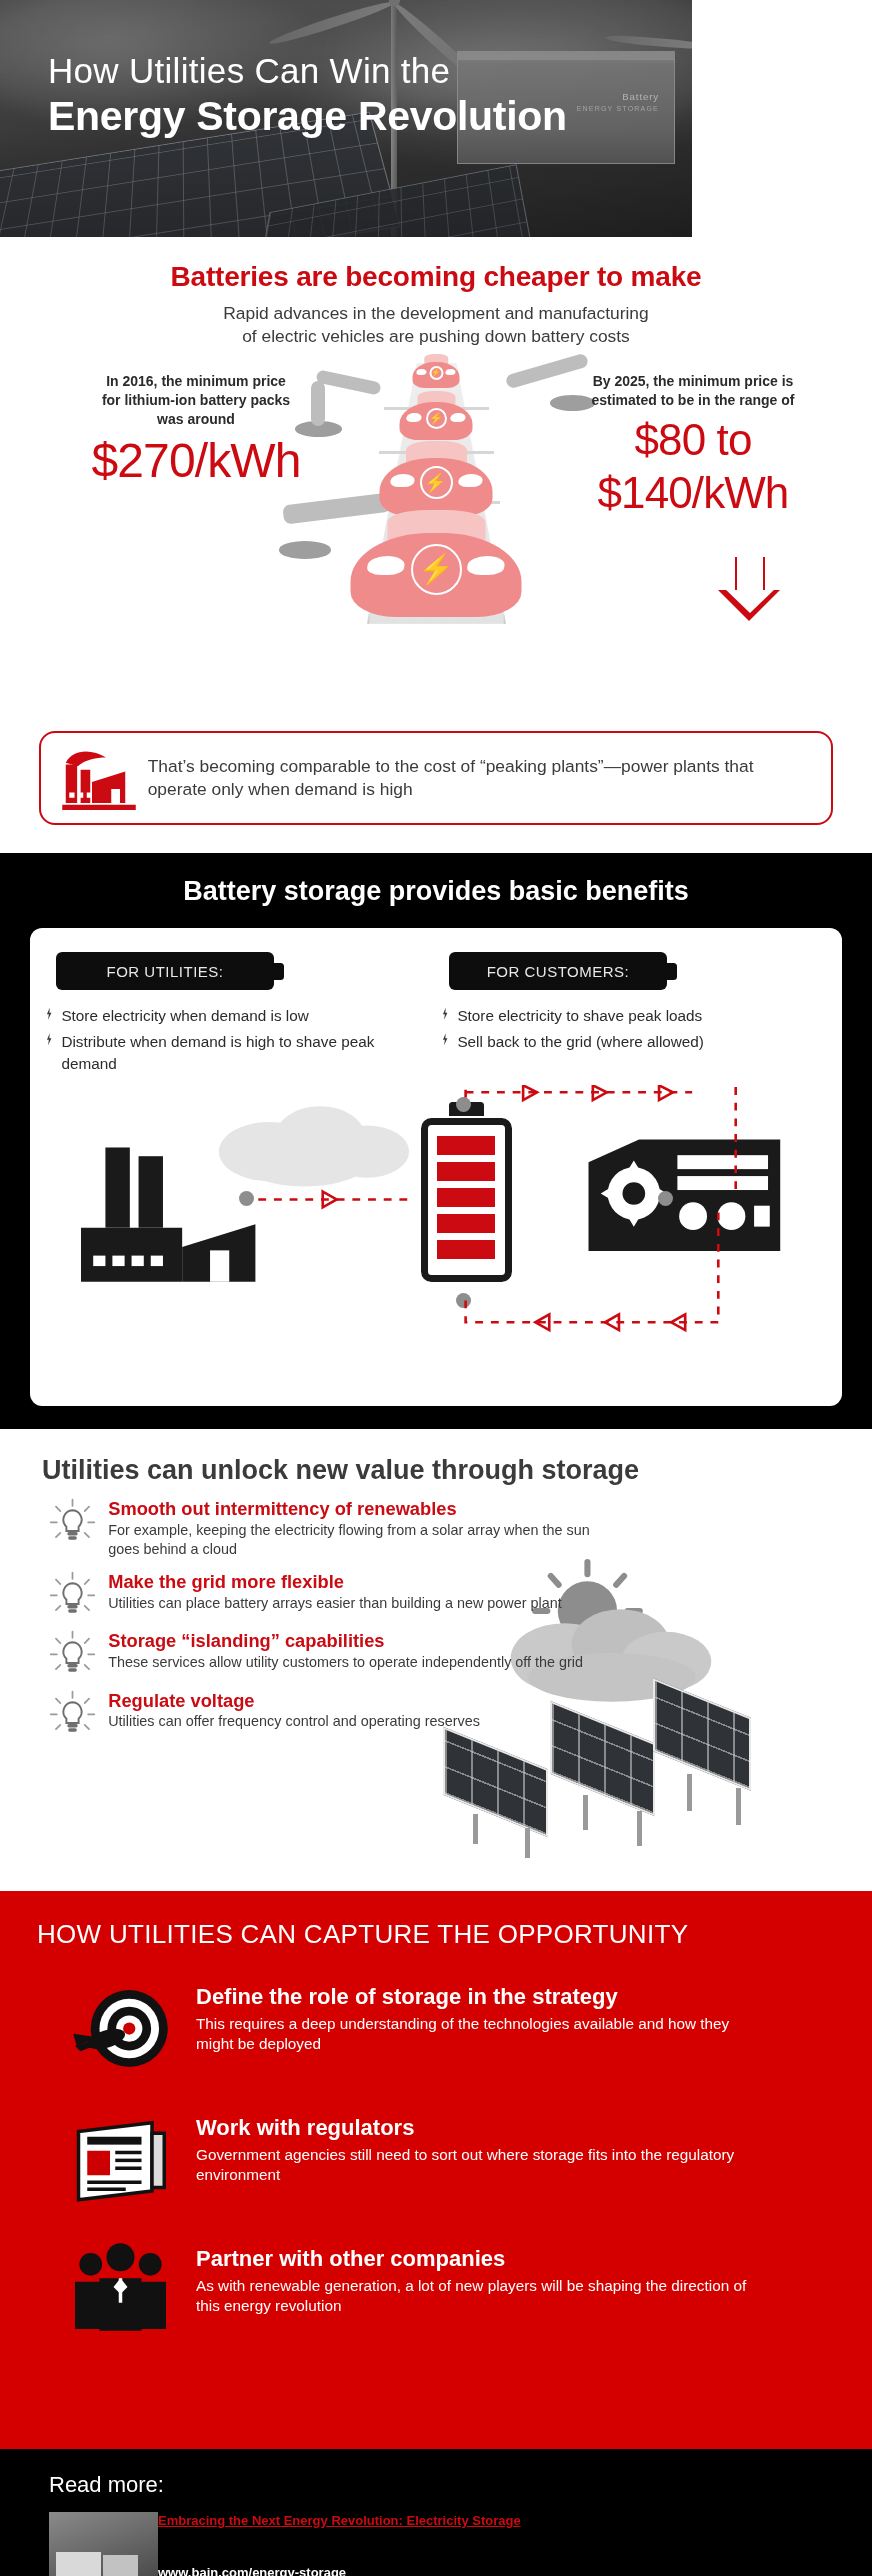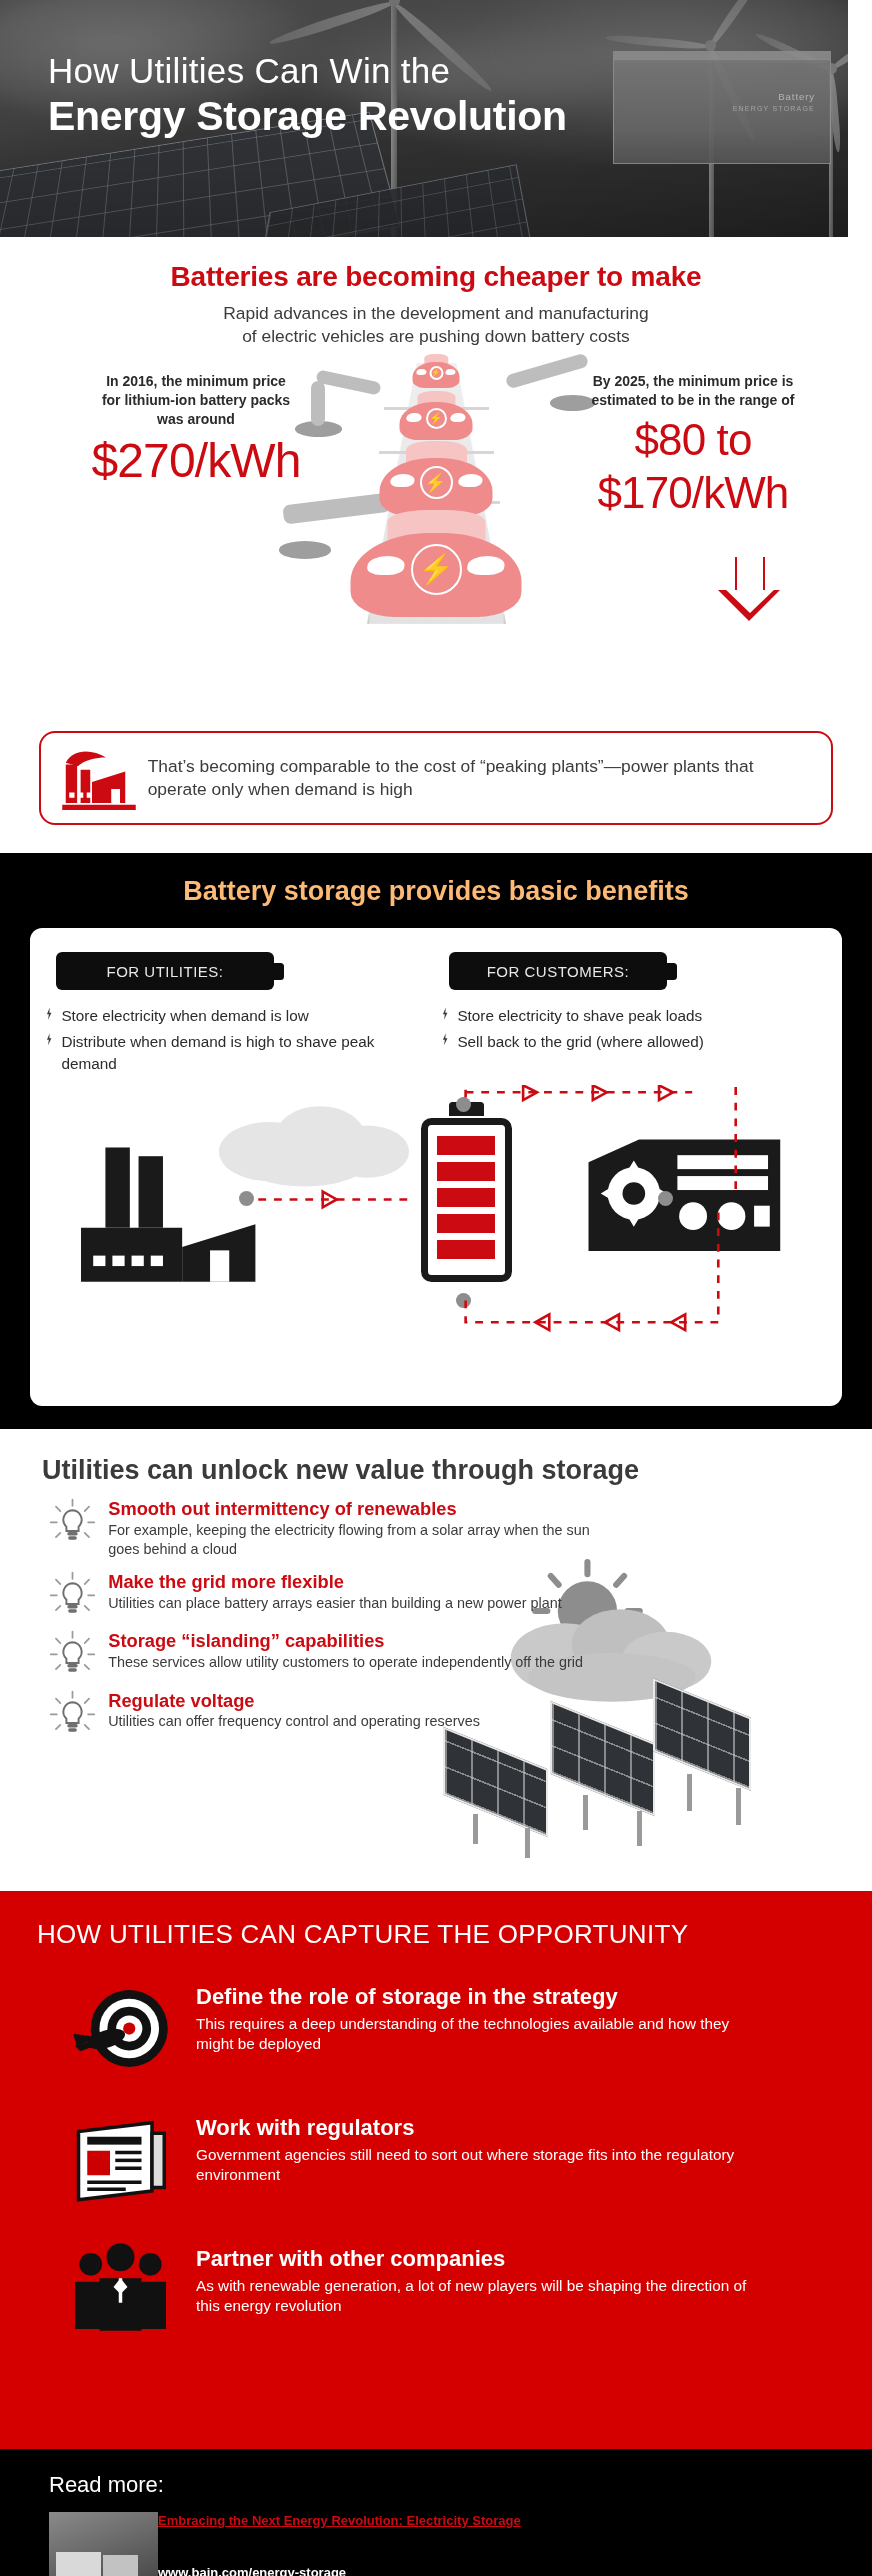--- a/index.html
+++ b/index.html
@@ -4,21 +4,21 @@
 <style>
   * { margin:0; padding:0; box-sizing:border-box; }
   html,body { background:#fff; }
   body {
     width:872px; height:2576px; position:relative;
     font-family:"Liberation Sans", sans-serif;
     color:#2b2b2b; overflow:hidden;
   }
 
   
-  .hero { position:relative; width:848px; height:237px; overflow:hidden; background:#4a4a4a; }
+  .hero { position:relative; width:692px; height:237px; overflow:hidden; background:#4a4a4a; }
   .hero-photo {
     position:absolute; inset:0;
     background:
       radial-gradient(ellipse 453px 166px at 72% 22%, rgba(150,150,150,.55), transparent 70%),
       radial-gradient(ellipse 366px 140px at 20% 12%, rgba(120,120,120,.5), transparent 70%),
       radial-gradient(ellipse 610px 209px at 45% 75%, rgba(60,60,60,.75), transparent 75%),
       linear-gradient(170deg,#6d6d6d 0%,#535353 28%,#3d3d3d 55%,#2c2c2c 100%);
   }
   .cloud-a{position:absolute;left:-35px;top:-17.4px;width:366px;height:148px;border-radius:50%;
     background:radial-gradient(ellipse at 40% 40%,rgba(175,175,175,.55),rgba(120,120,120,0) 70%);filter:blur(8.7px);}
@@ -94,21 +94,21 @@
   .arrow-head-in:after{content:"";position:absolute;left:3.5px;top:-4.4px;width:0;height:0;
     border-left:28px solid transparent;border-right:28px solid transparent;border-top:27px solid #fff;}
 
   .callout{position:absolute;left:39px;right:39px;bottom:28px;border:2.6px solid #cc0a11;border-radius:16px;
     min-height:94px;display:flex;align-items:center;padding:10.5px 15.7px;background:#fff;}
   .factory-ico{flex:0 0 84px;height:63px;position:relative;margin-right:7px;}
   .callout-txt{font-size:17.4px;line-height:1.34;color:#3b3b3b;}
 
   
   .sec-black{position:relative;width:872px;height:576px;background:#000;overflow:hidden;}
-  .h-white{color:#fdba74;font-size:27px;font-weight:bold;text-align:center;padding-top:23px;}
+  .h-white{color:#ffffff;font-size:27px;font-weight:bold;text-align:center;padding-top:23px;}
   .white-card{position:absolute;left:30px;right:30px;top:75px;bottom:23px;background:#fff;border-radius:12.2px;overflow:hidden;}
   .pill{position:absolute;top:24.4px;height:38px;background:#0d0d0d;border-radius:6.1px;
     display:flex;align-items:center;justify-content:center;color:#e8e8e8;font-size:15px;letter-spacing:0.5px;}
   .pill:after{content:"";position:absolute;right:-9.6px;top:10.5px;width:9.6px;height:17.4px;background:#0d0d0d;border-radius:0 3.5px 3.5px 0;}
   .pill.util{left:26px;width:218px;}
   .pill.cust{left:419px;width:218px;}
   .blist{position:absolute;font-size:15.3px;line-height:1.5;color:#2b2b2b;}
   .blist.util{left:14px;top:77px;width:375px;}
   .blist.cust{left:410px;top:77px;width:401px;}
   .blist div{position:relative;padding-left:17.4px;margin-bottom:2.6px;}
@@ -274,21 +274,21 @@
       </div>
       <div class="price-big">$270/kWh</div>
     </div>
 
     <div class="price-col right">
       <div class="price-cap">
         <span>By 2025, the minimum price is</span><br>
         <span>estimated to be in the range of</span>
       </div>
       <div class="price-big two">$80 to</div>
-      <div class="price-big two">$170/kWh</div>
+      <div class="price-big two">$140/kWh</div>
     </div>
 
     <div class="arrow-down">
       <div class="arrow-stem"></div>
       <div class="arrow-head" style="position:relative;">
         <div class="arrow-head-in" style="position:absolute;left:-31px;top:-31px;"></div>
       </div>
     </div>
   </div>
 

